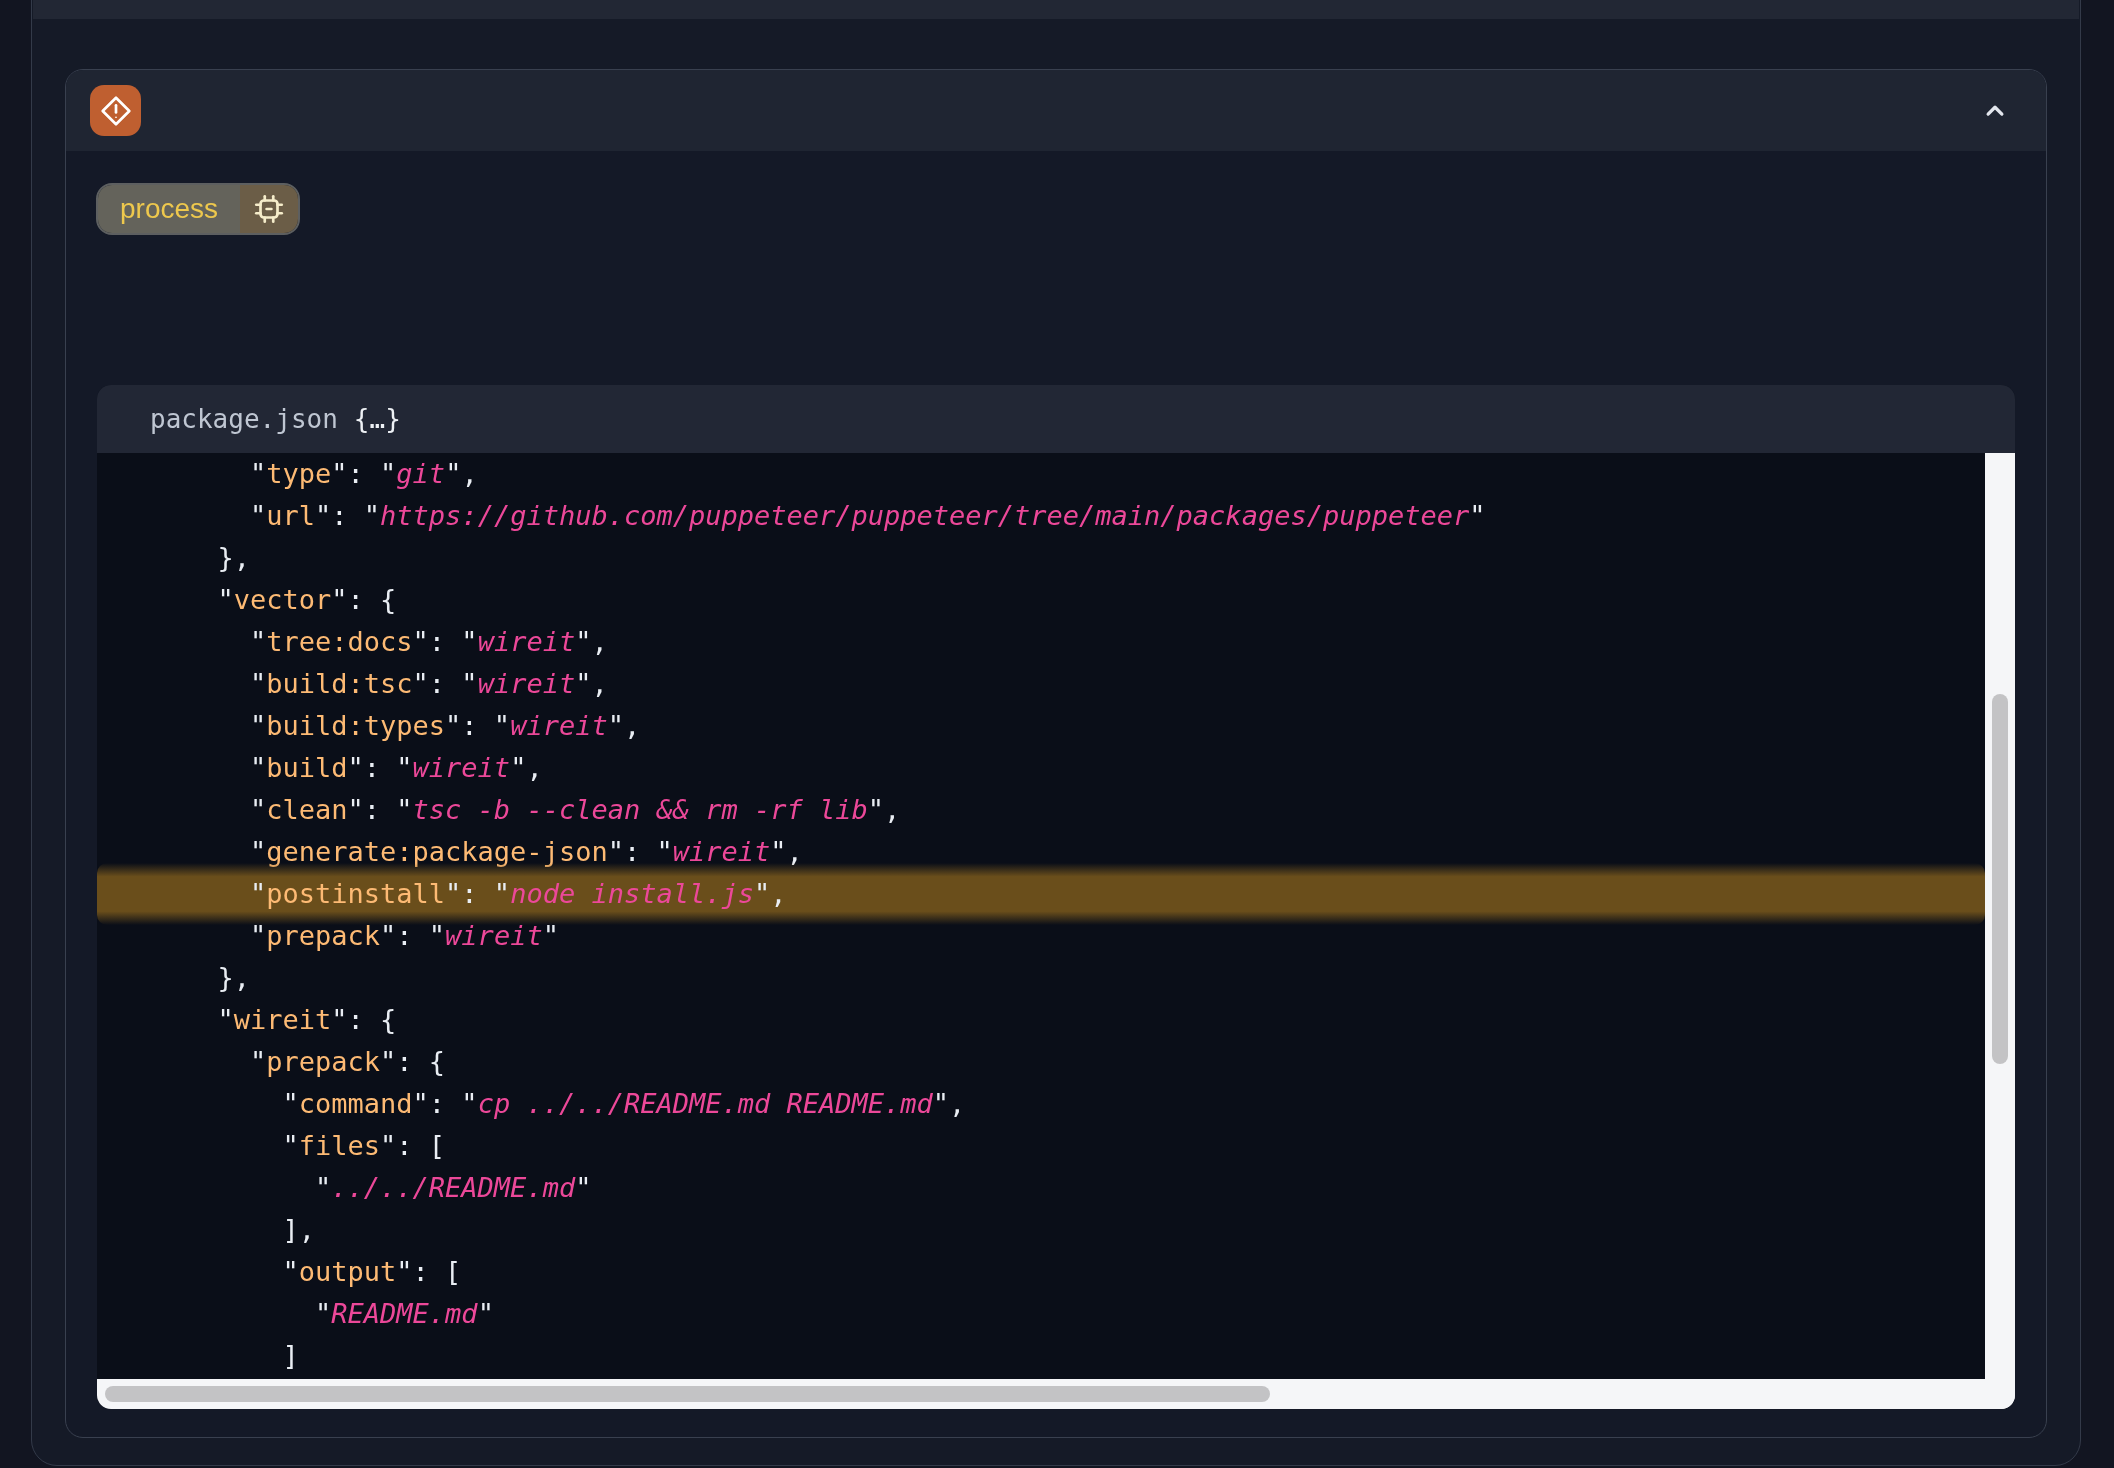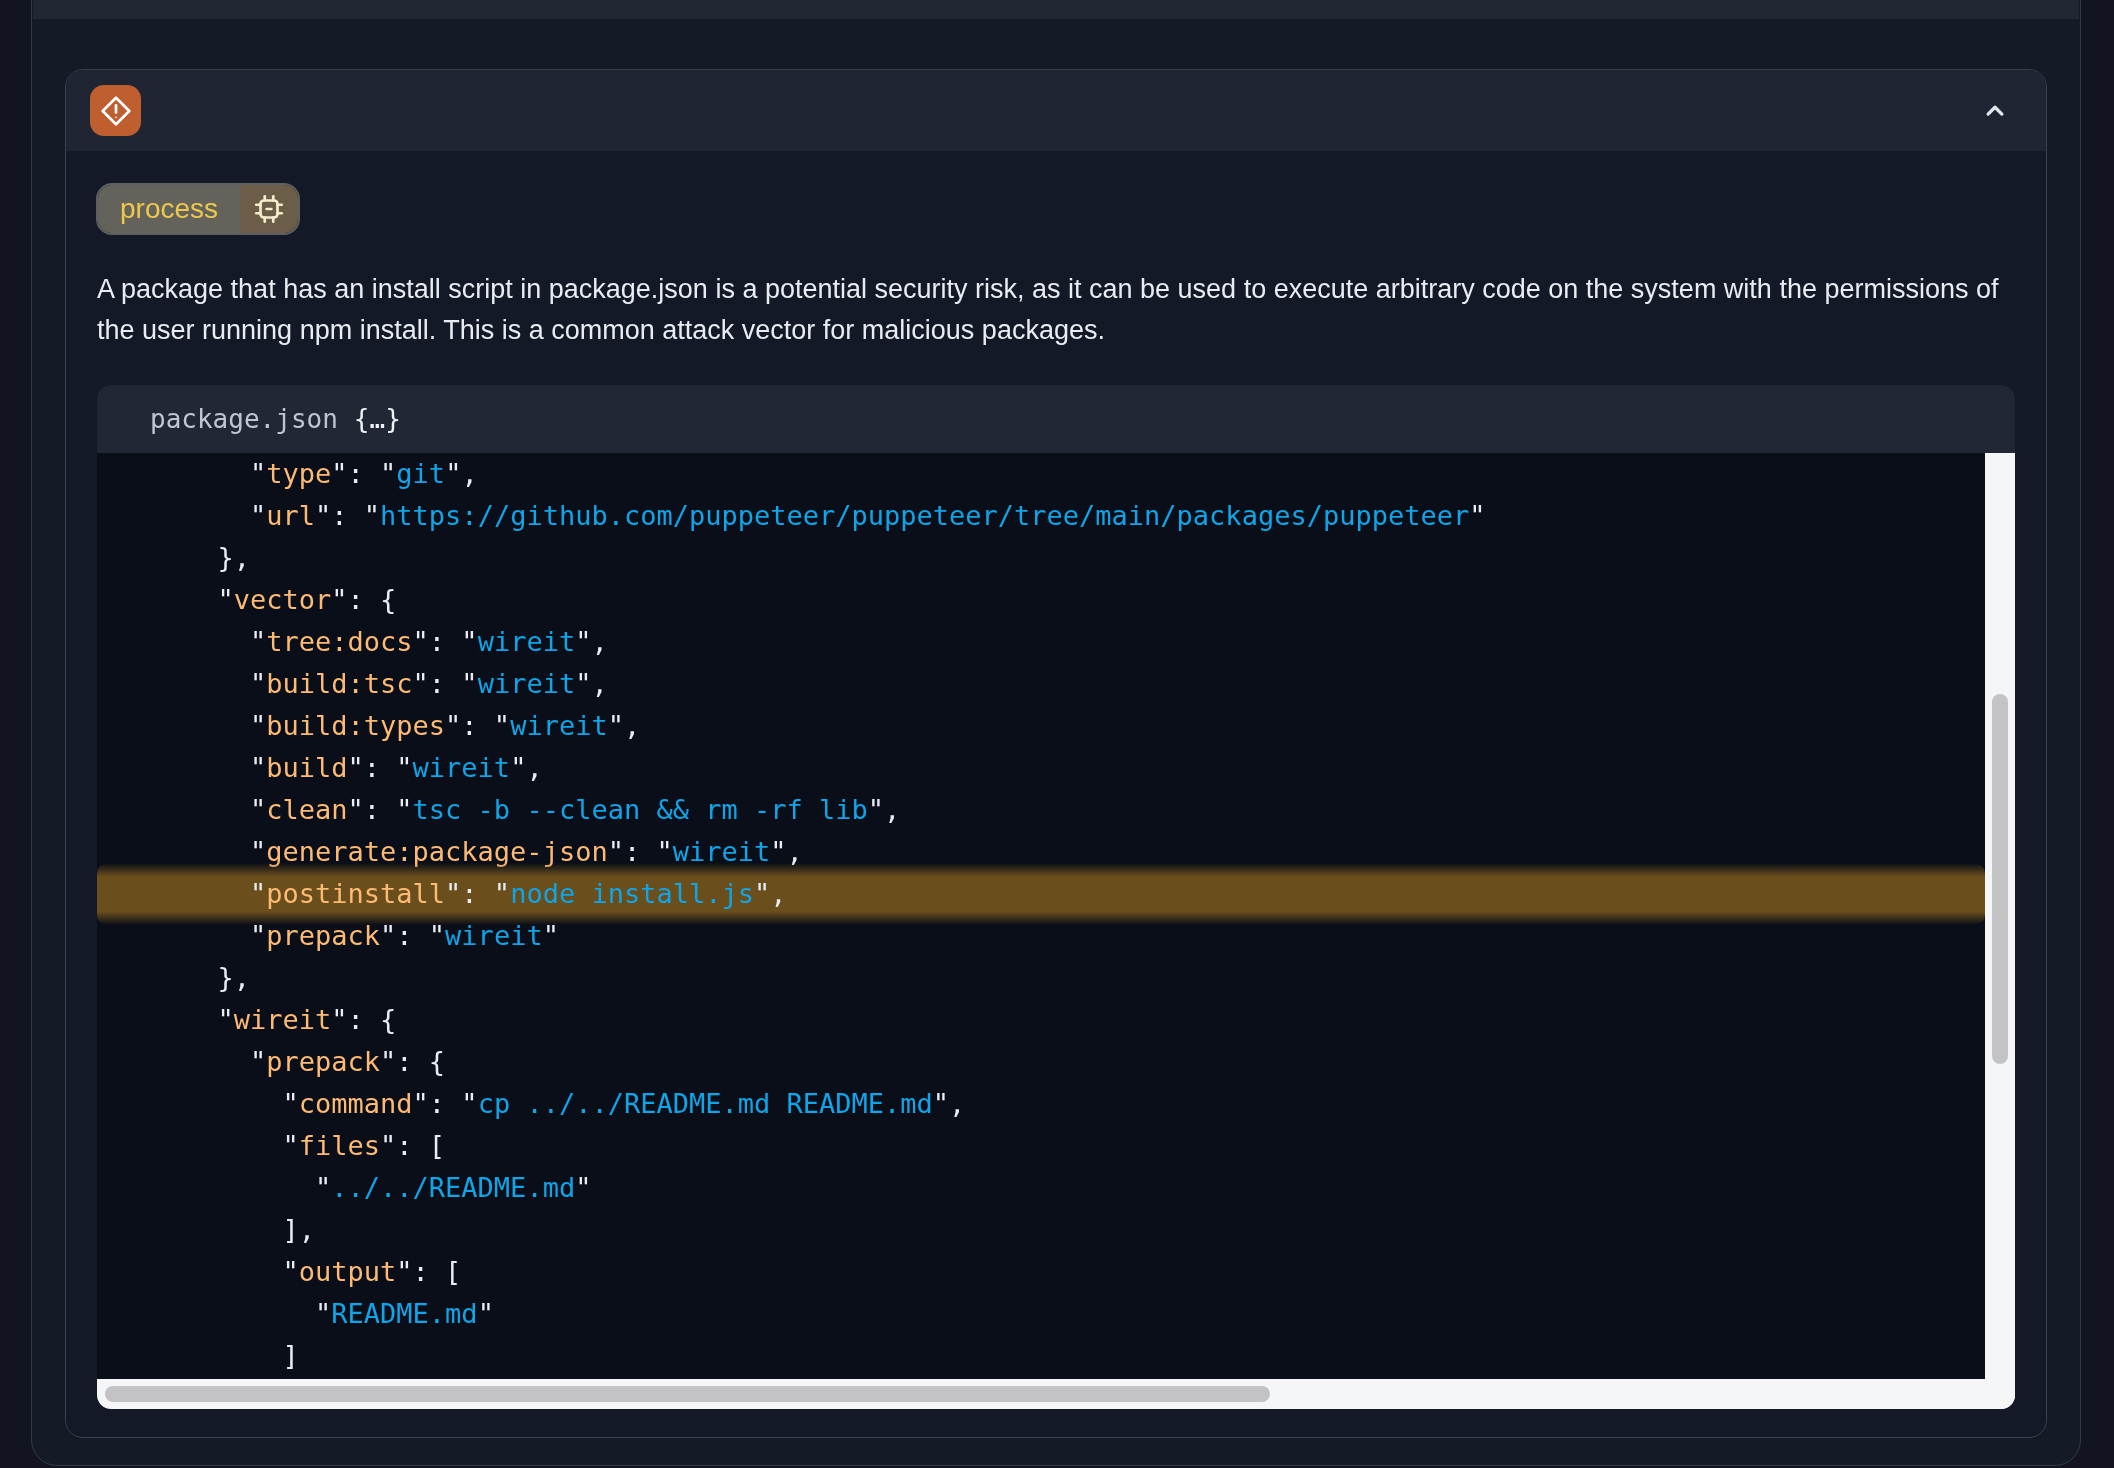--- a/index.html
+++ b/index.html
@@ -94,21 +94,21 @@
   .code-content {
     position:absolute; left:0; top:0; right:30px; bottom:30px;
     overflow:hidden;
     padding-left:88px;
     font-family:"DejaVu Sans Mono", monospace;
     font-size:27px;
   }
   .code-line { height:42px; line-height:42px; white-space:pre; }
   .tok-pun { color:#e9edf3; }
   .tok-key { color:#fdba74; }
-  .tok-str { color:#0ea5e9; }
+  .tok-str { color:#ec4899;font-style:italic; }
   .code-line.hl { position:relative; z-index:0; }
   .code-line.hl::before {
     content:""; position:absolute; z-index:-1;
     left:-88px; width:1888px; top:-10px; height:62px;
     border-radius:10px;
     background:linear-gradient(180deg,
       rgba(106,78,27,0) 0%, #6a4e1b 22%, #6a4e1b 78%, rgba(106,78,27,0) 100%);
   }
 
   
@@ -163,21 +163,20 @@
         <line x1="9" y1="18" x2="9" y2="21"></line>
         <line x1="15" y1="18" x2="15" y2="21"></line>
         <line x1="3" y1="9" x2="6" y2="9"></line>
         <line x1="3" y1="15" x2="6" y2="15"></line>
         <line x1="18" y1="9" x2="21" y2="9"></line>
         <line x1="18" y1="15" x2="21" y2="15"></line>
       </svg>
     </div>
   </div>
 
-  <div class="desc">A package that has an install script in package.json is a potential security risk, as it can be used to execute arbitrary code on the system with the permissions of the user running npm install. This is a common attack vector for malicious packages.</div>
 
   <div class="code-block">
     <div class="code-header">
       <span>package.json</span>
       <span class="braces">{…}</span>
     </div>
     <div class="code-scroll">
       <div class="code-content">
           <div class="code-line"><span class="tok-pun">    "</span><span class="tok-key">type</span><span class="tok-pun">": "</span><span class="tok-str">git</span><span class="tok-pun">",</span></div>
           <div class="code-line"><span class="tok-pun">    "</span><span class="tok-key">url</span><span class="tok-pun">": "</span><span class="tok-str">https://github.com/puppeteer/puppeteer/tree/main/packages/puppeteer</span><span class="tok-pun">"</span></div>

